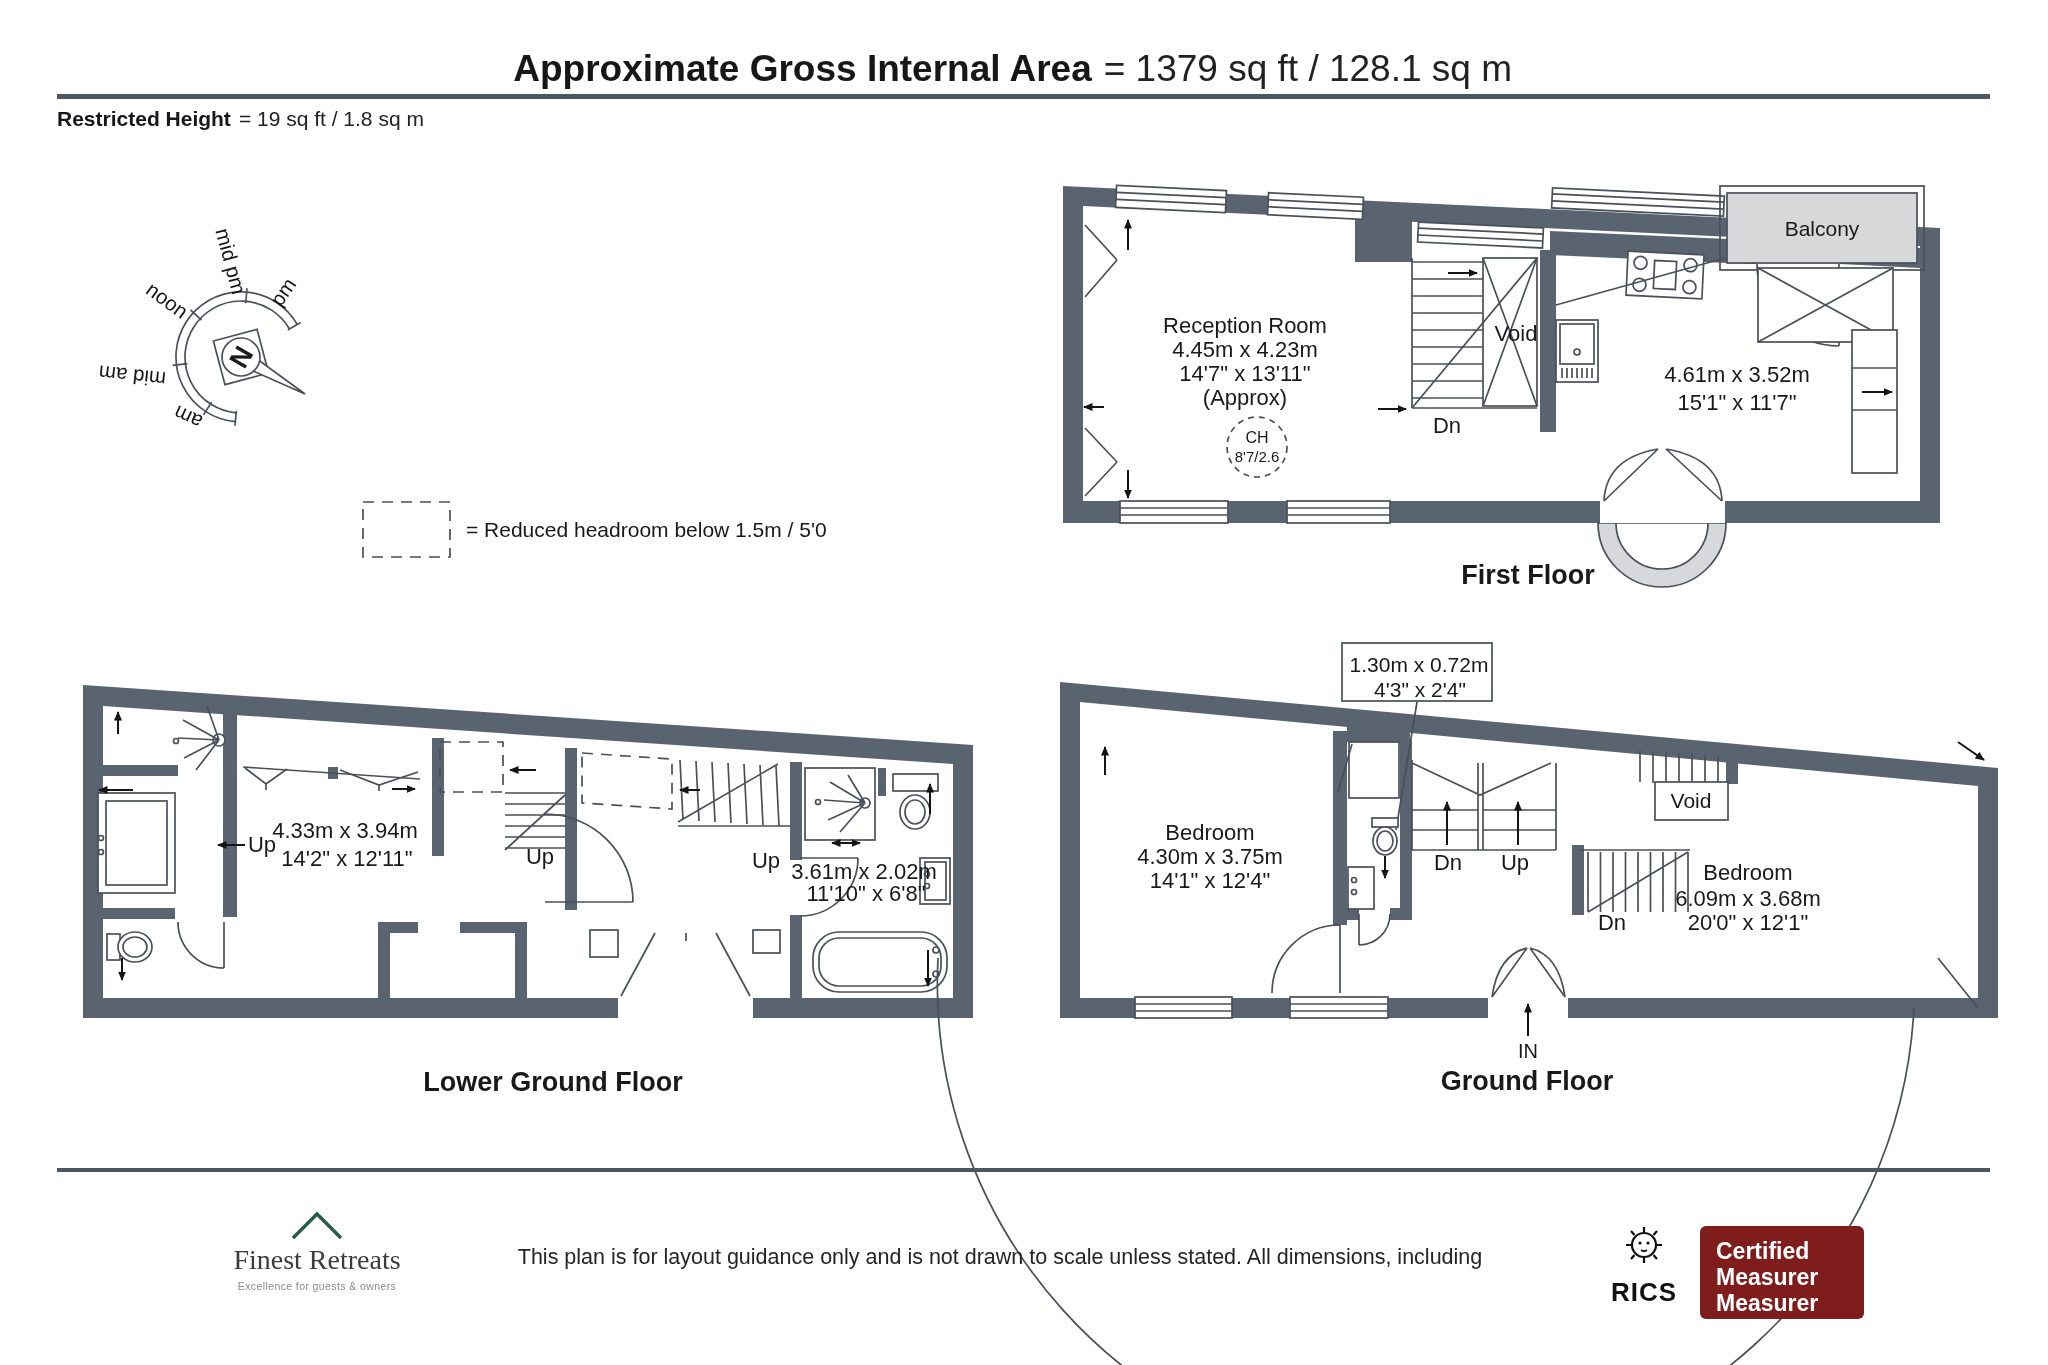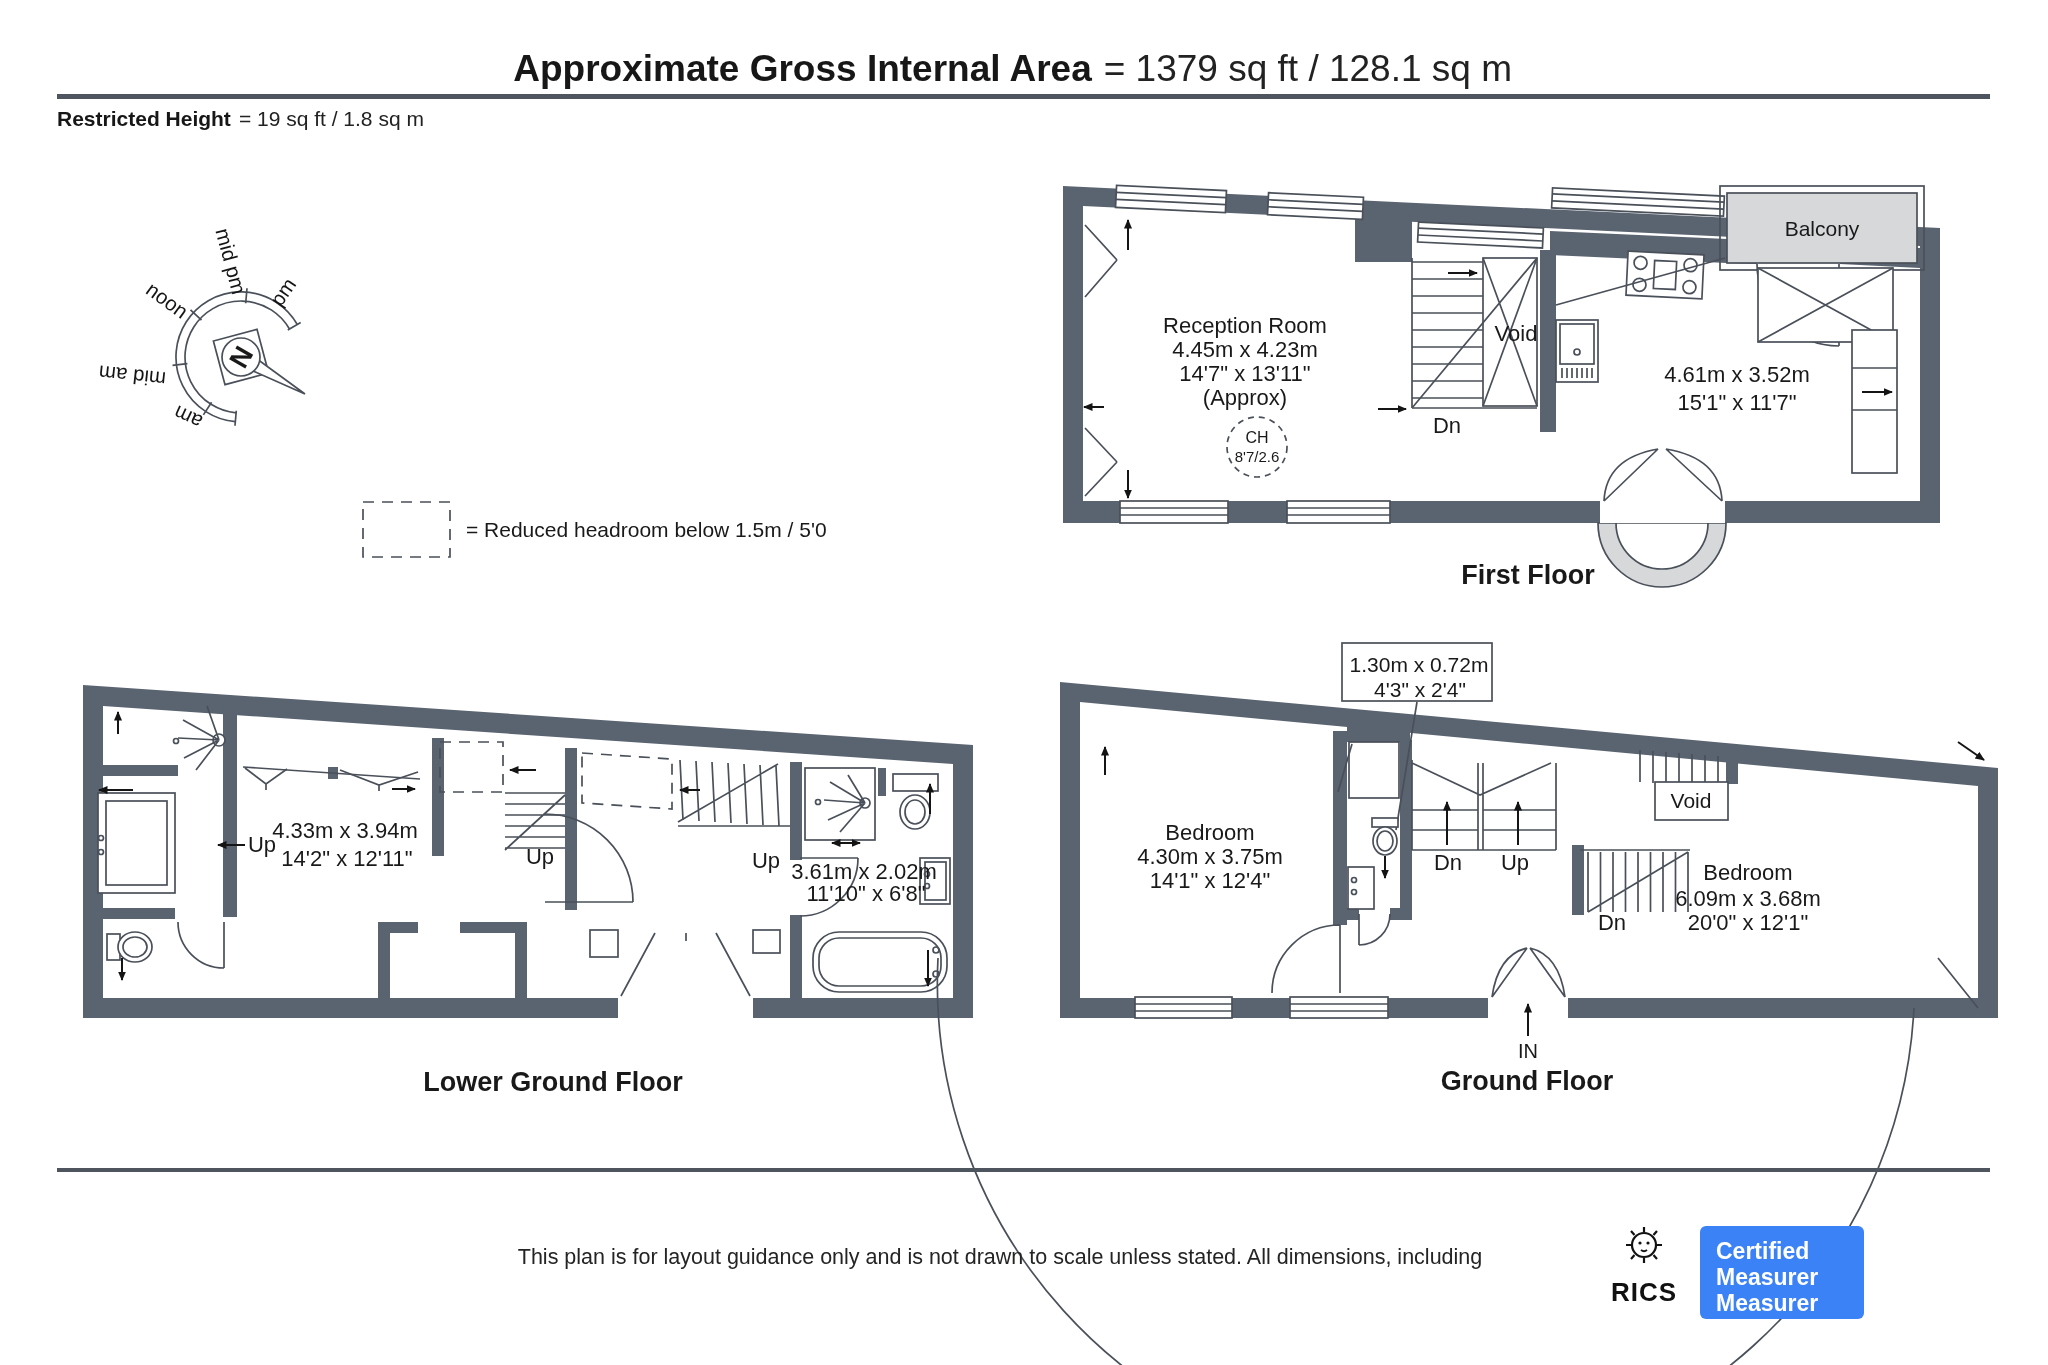--- a/index.html
+++ b/index.html
@@ -25,21 +25,21 @@
   .sm{font-size:16px;}
   .xs{font-size:15px;}
   .ttl{font-size:27px;font-weight:700;}
   .cmp{font-size:20.5px;fill:#141414;}
   .brand{position:absolute;left:222px;top:1208px;width:190px;text-align:center;}
   .brand-name{font-family:"Liberation Serif",serif;font-size:28px;color:#3c3c3c;margin-top:-2px;}
   .brand-tagline{font-size:10.5px;color:#8a8a8a;margin-top:4px;letter-spacing:.4px;}
   .disclaimer{position:absolute;left:470px;top:1226px;width:1060px;text-align:center;font-size:21.5px;line-height:30px;color:#242424;margin-top:16px;}
   .rics{position:absolute;left:1594px;top:1221px;width:100px;text-align:center;color:#111;}
   .rics-word{font-size:26px;font-weight:700;letter-spacing:1px;margin-top:2px;}
-  .badge{position:absolute;left:1700px;top:1226px;width:164px;height:93px;background:#3b82f6;border-radius:6px;color:#fff;box-sizing:border-box;padding:12px 0 0 16px;}
+  .badge{position:absolute;left:1700px;top:1226px;width:164px;height:93px;background:#7f1d1d;border-radius:6px;color:#fff;box-sizing:border-box;padding:12px 0 0 16px;}
   .badge div{font-size:23px;font-weight:700;line-height:26px;}
 </style>
 </head>
 <body>
 
 <div class="page">
 
   <div class="title">
     <span class="b">Approximate Gross Internal Area</span><span class="r">= 1379 sq ft / 128.1 sq m</span>
   </div>
@@ -364,20 +364,27 @@
       <text x="1528" y="1058" font-size="20" text-anchor="middle">IN</text>
 
       <path class="ln" d="M1914,1008 A64,64 0 1 1938,958 M1978,1008 L1938,958"></path>
       <line class="arw" x1="1958" y1="742" x2="1984" y2="760" marker-end="url(#ah)"></line>
       <text class="ttl" x="1527" y="1090" text-anchor="middle">Ground Floor</text>
     </g>
   </svg>
 
   <div class="divider" style="top:1168px;height:4px;"></div>
 
+  <div class="brand">
+    <svg width="64" height="34" viewBox="0 0 64 34">
+      <polyline points="8,30 32,6 56,30" fill="none" stroke="#265c46" stroke-width="3.5"></polyline>
+    </svg>
+    <div class="brand-name">Finest Retreats</div>
+    <div class="brand-tagline">Excellence for guests &amp; owners</div>
+  </div>
 
   <div class="disclaimer">
     <div>This plan is for layout guidance only and is not drawn to scale unless stated. All dimensions, including</div>
   </div>
 
   <div class="rics">
     <svg width="54" height="50" viewBox="0 0 54 50">
       <circle cx="27" cy="24" r="12" fill="none" stroke="#111" stroke-width="2.2"></circle>
       <path d="M27,6 V11 M40,10 L36.5,14 M45,24 H40 M40,38 L36.5,34 M14,10 L17.5,14 M9,24 H14 M14,38 L17.5,34 M27,42 V37" stroke="#111" stroke-width="2.2" fill="none"></path>
       <circle cx="23" cy="22" r="1.6" fill="#111"></circle>

